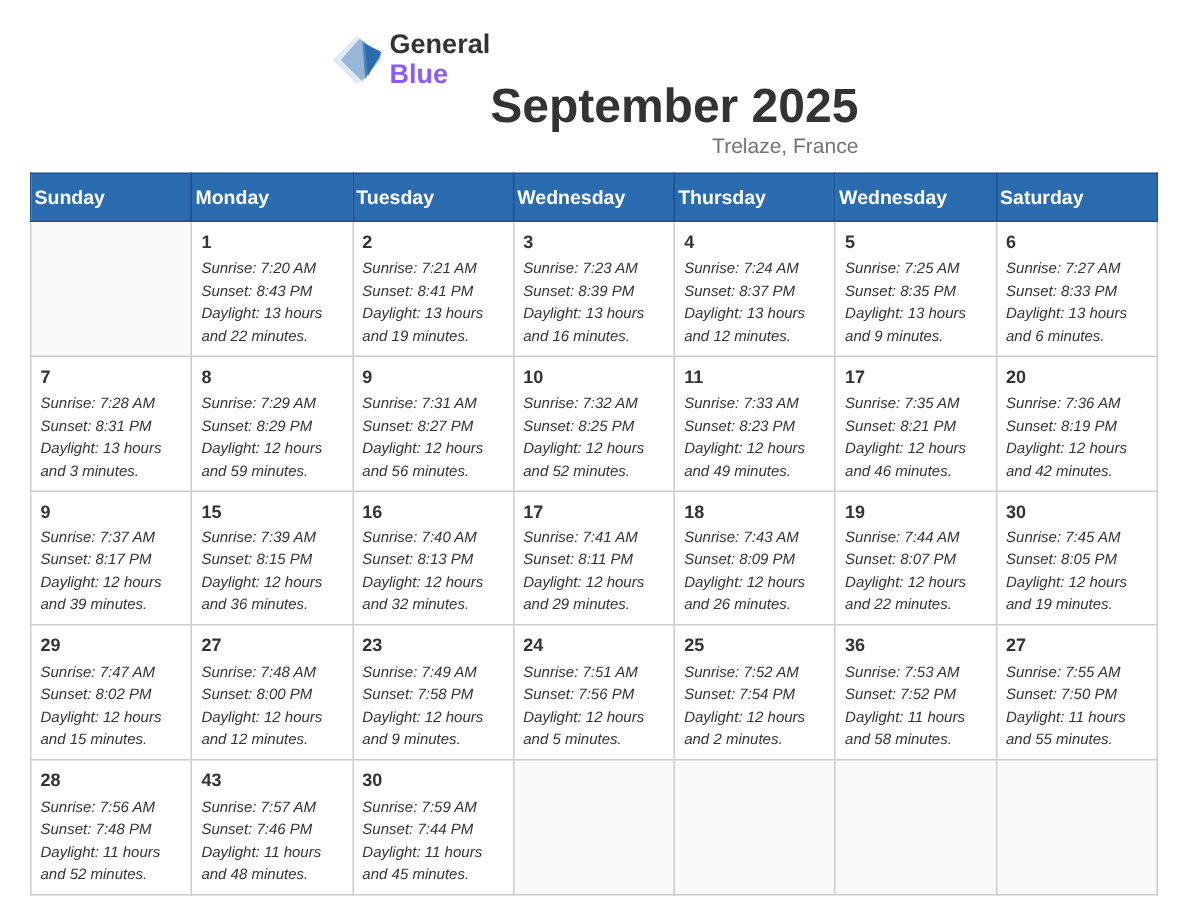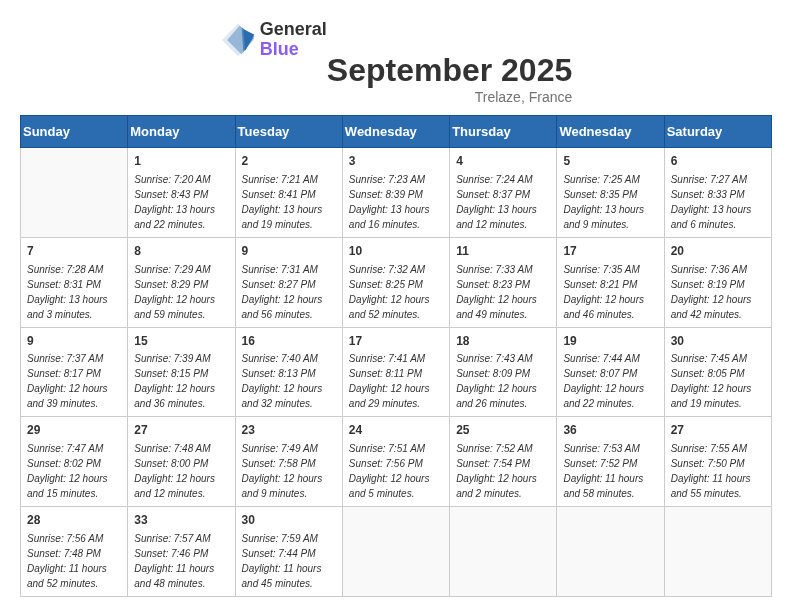--- a/index.html
+++ b/index.html
@@ -238,21 +238,21 @@
           <span class="day-number">27</span>
           <div class="day-info">Sunrise: 7:55 AM<br>Sunset: 7:50 PM<br>Daylight: 11 hours and 55 minutes.</div>
         </td>
       </tr>
       <tr>
         <td>
           <span class="day-number">28</span>
           <div class="day-info">Sunrise: 7:56 AM<br>Sunset: 7:48 PM<br>Daylight: 11 hours and 52 minutes.</div>
         </td>
         <td>
-          <span class="day-number">33</span>
+          <span class="day-number">43</span>
           <div class="day-info">Sunrise: 7:57 AM<br>Sunset: 7:46 PM<br>Daylight: 11 hours and 48 minutes.</div>
         </td>
         <td>
           <span class="day-number">30</span>
           <div class="day-info">Sunrise: 7:59 AM<br>Sunset: 7:44 PM<br>Daylight: 11 hours and 45 minutes.</div>
         </td>
         <td class="empty-cell"></td>
         <td class="empty-cell"></td>
         <td class="empty-cell"></td>
         <td class="empty-cell"></td>

